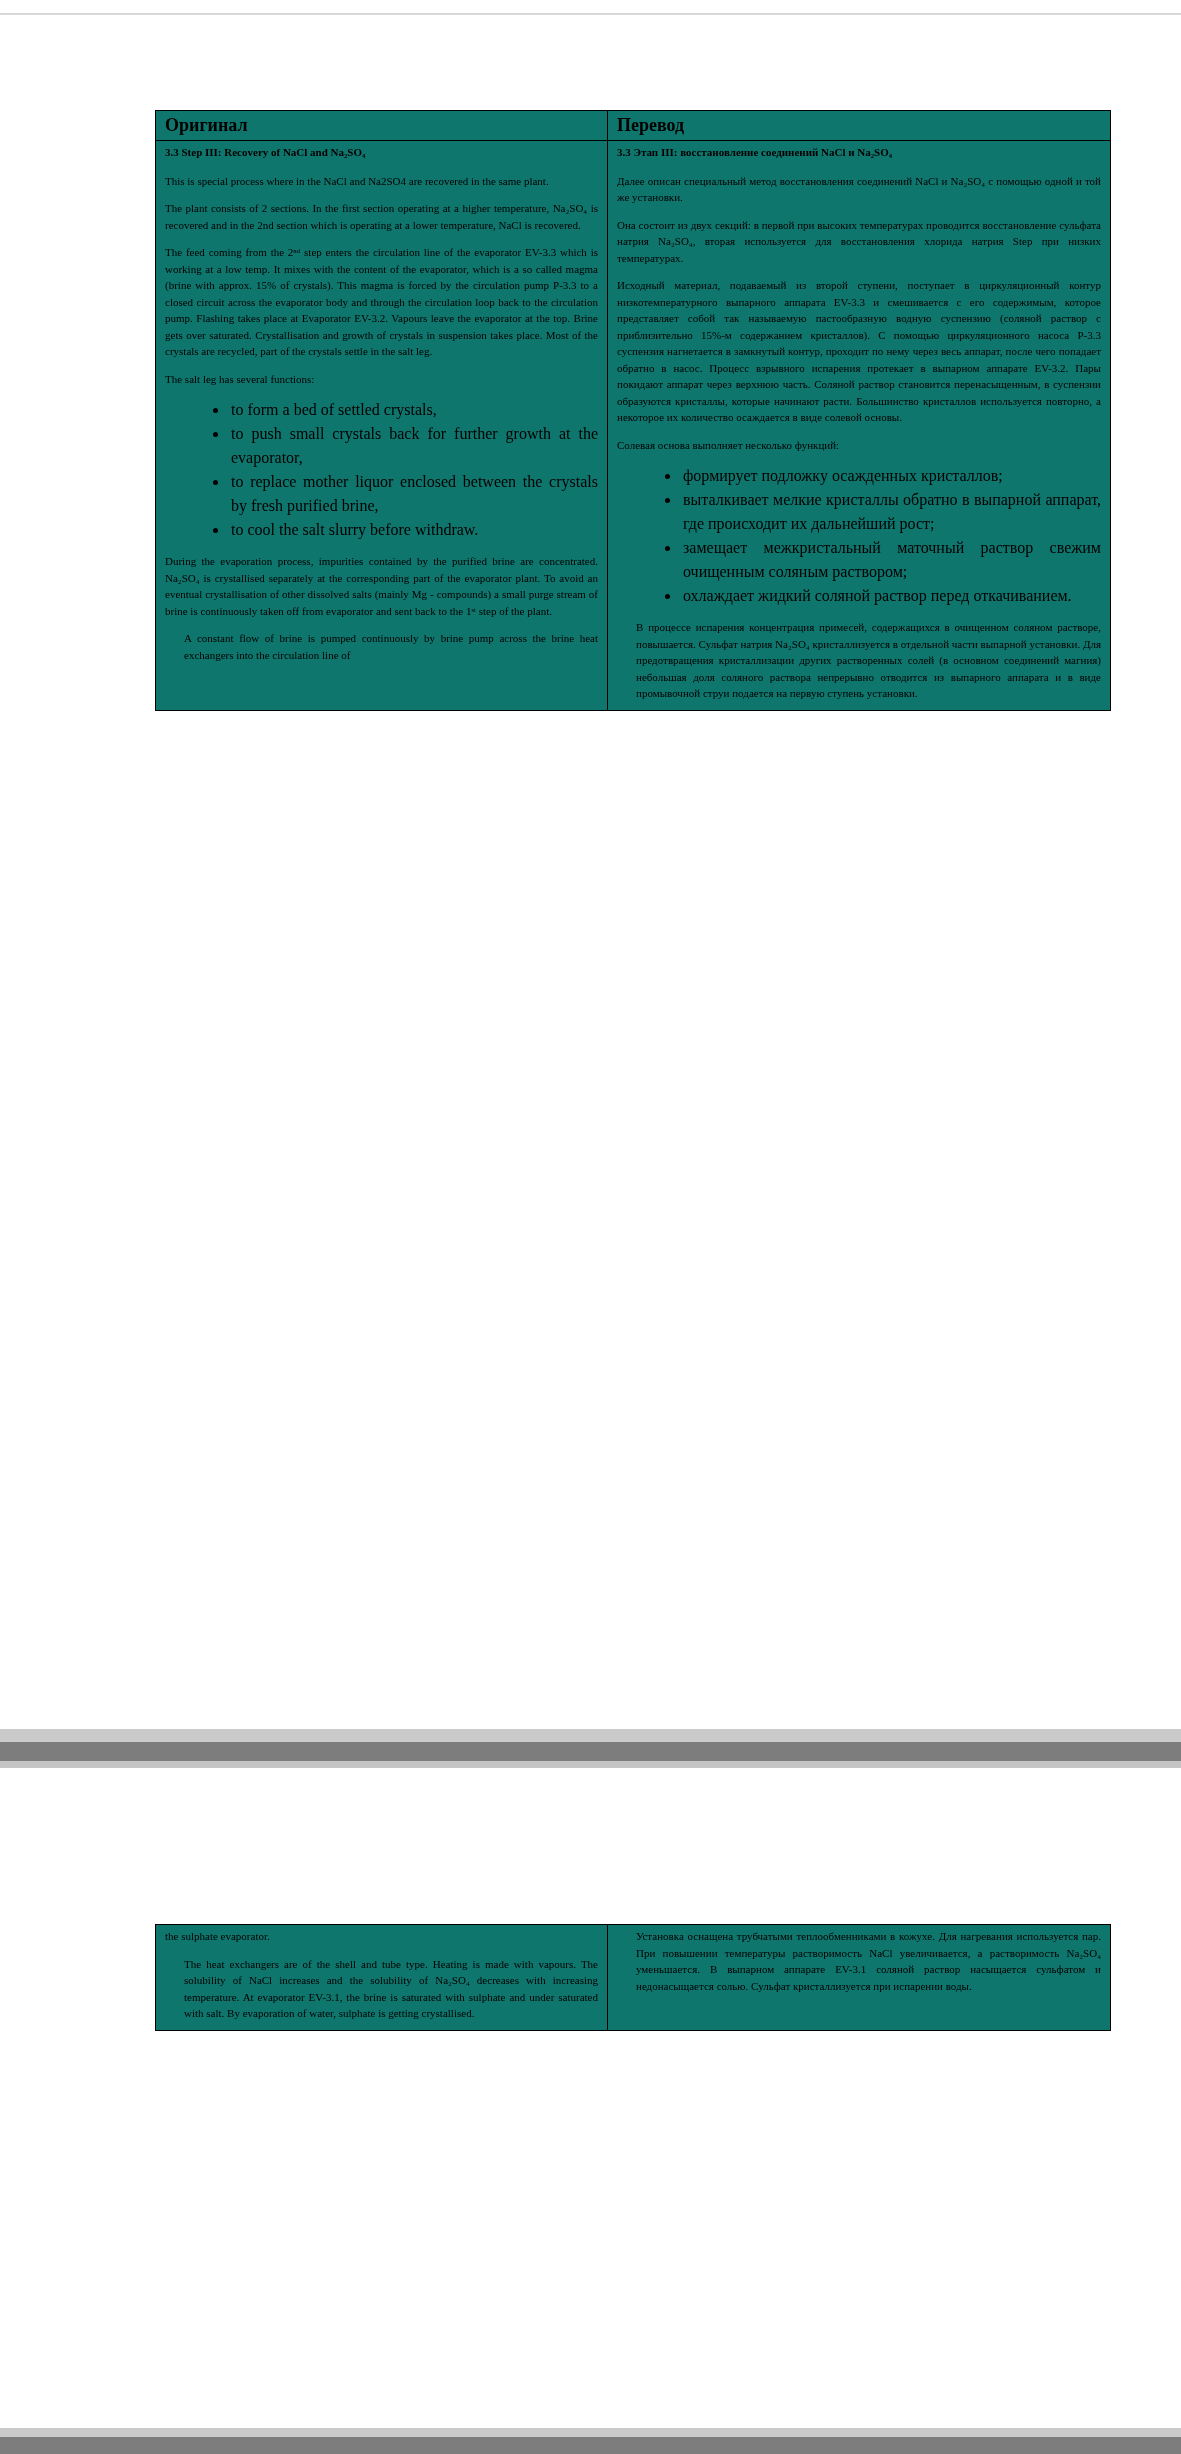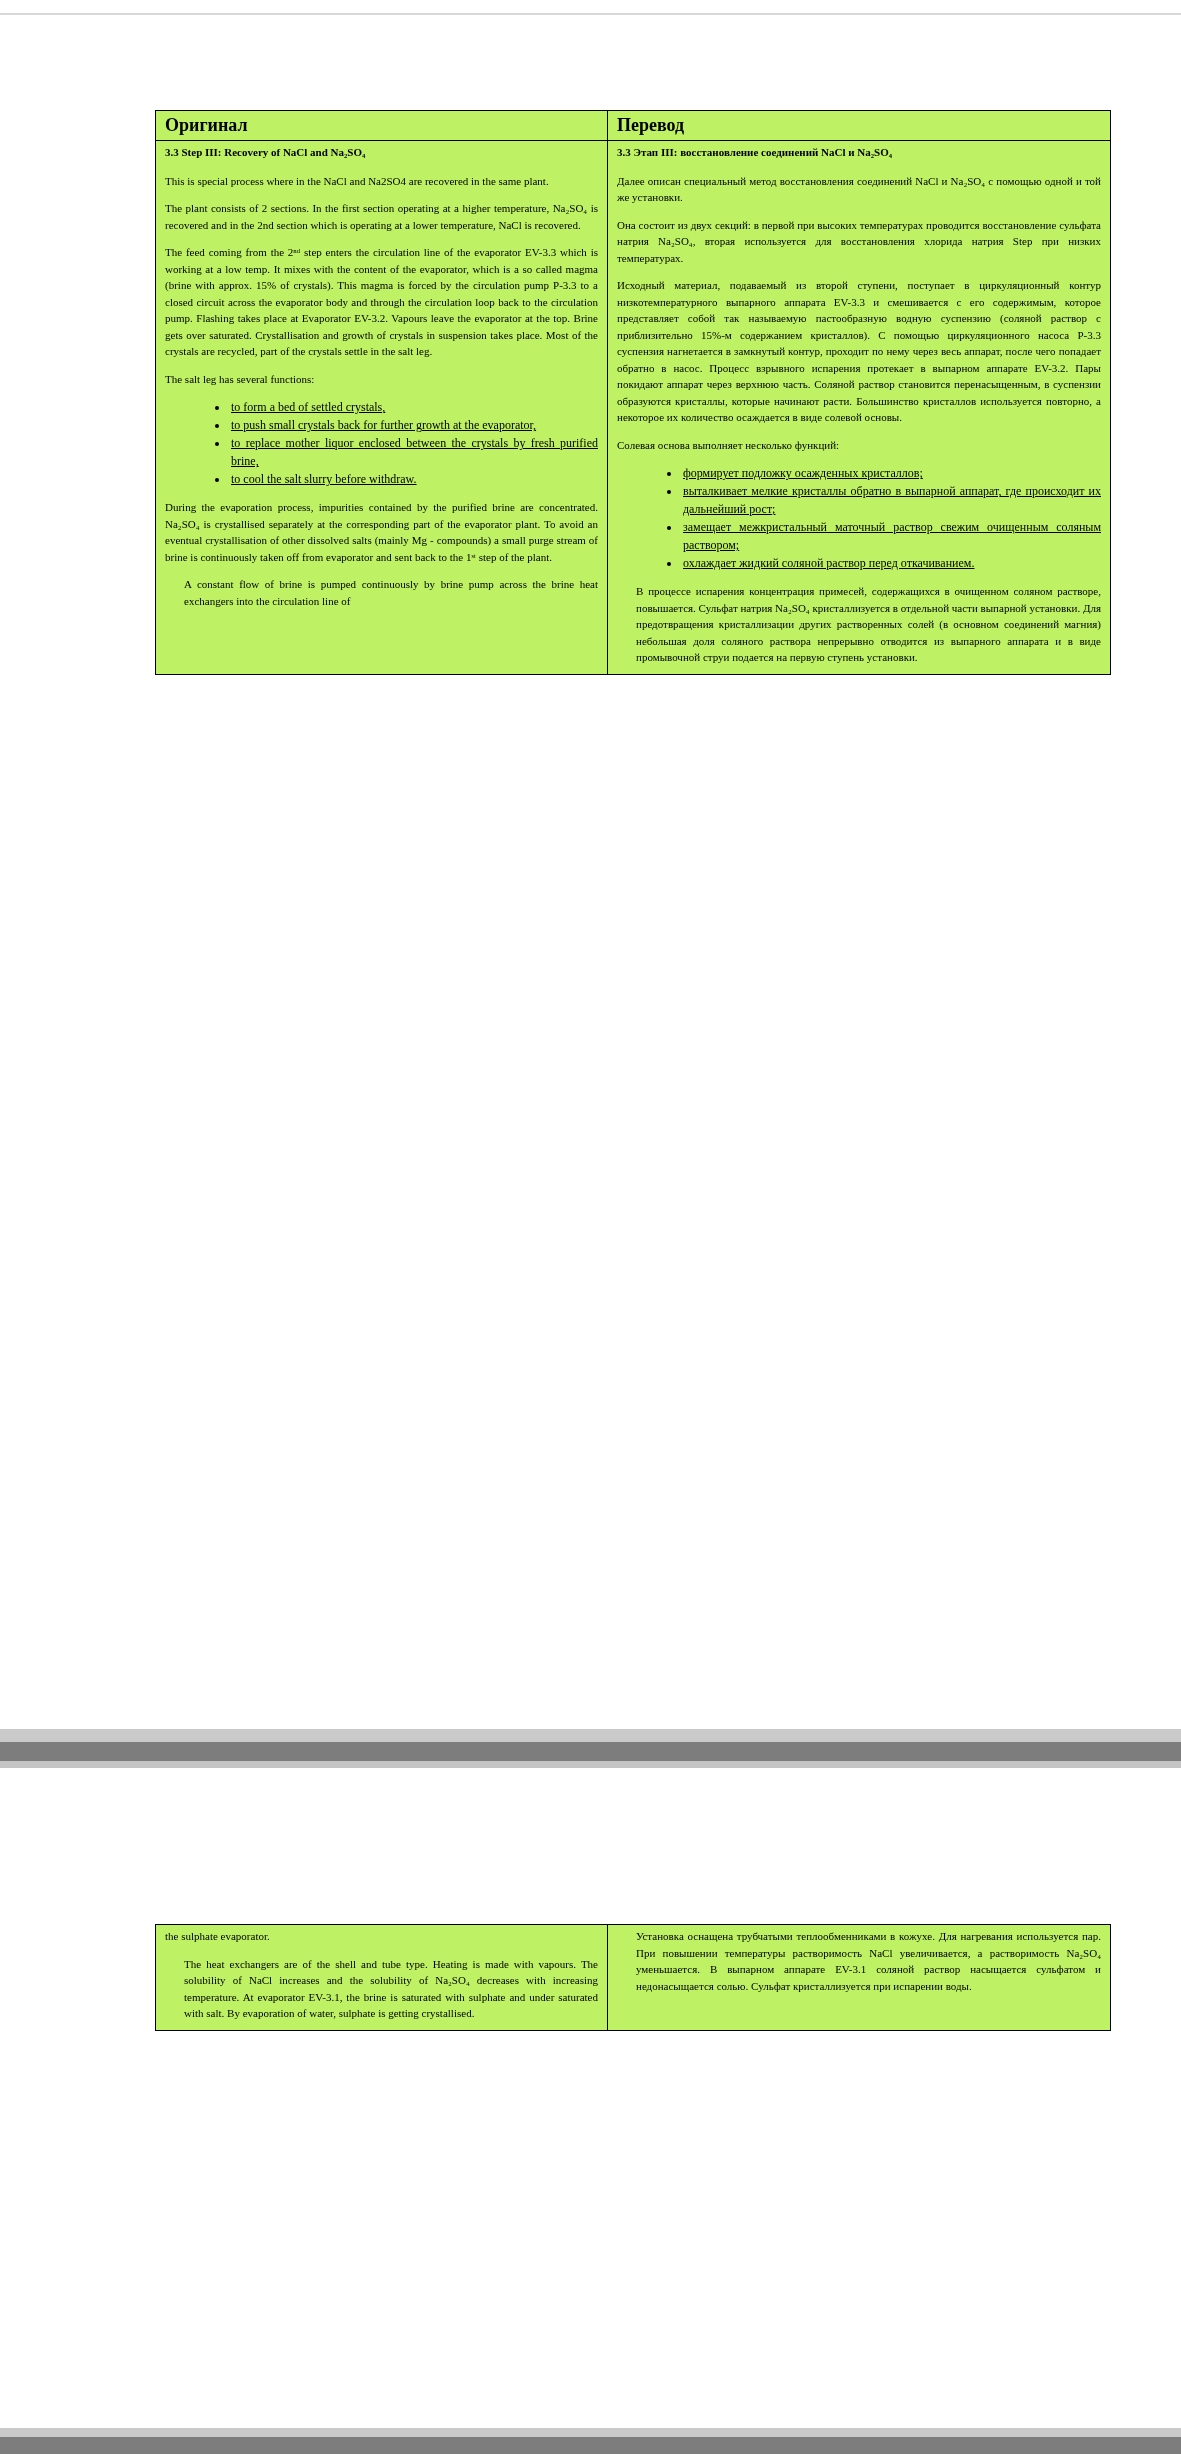--- a/index.html
+++ b/index.html
@@ -11,21 +11,21 @@
     color: #000;
     overflow: hidden;
   }
   .edge-line {
     position: absolute; left: 0; width: 100%;
   }
   .doc-table {
     position: absolute; left: 155px; width: 956px;
     border: 1px solid #000;
     box-sizing: border-box;
-    background: #bef264;
+    background: #0f766e;
   }
   .t-row { display: flex; }
   .t-head { border-bottom: 1px solid #000; }
   .cell {
     box-sizing: border-box;
     padding: 3px 9px 6px 9px;
   }
   .col-left { width: 452px; border-right: 1px solid #000; }
   .col-right { flex: 1; }
   .head-cell {
@@ -44,25 +44,24 @@
     font-weight: bold;
     margin-bottom: 12px;
   }
   .cell p:last-child { margin-bottom: 2px; margin-left: 19px; }
   .cell ul {
     margin: 0 0 11px 0;
     padding: 0 0 0 64px;
     list-style: disc outside;
   }
   .cell ul li {
-    font-size: 12px;
+    font-size: 16px;
     line-height: 1.5;
     text-align: justify;
     padding-left: 2px;
-    text-decoration: underline;
   }
   
   .gap-band { position: absolute; left: 0; width: 100%; }
   .gap-light { background: #cacaca; }
   .gap-dark { background: #7d7d7d; }
   .gap-light2 { background: #c4c4c4; }
 </style>
 </head>
 <body>
 

